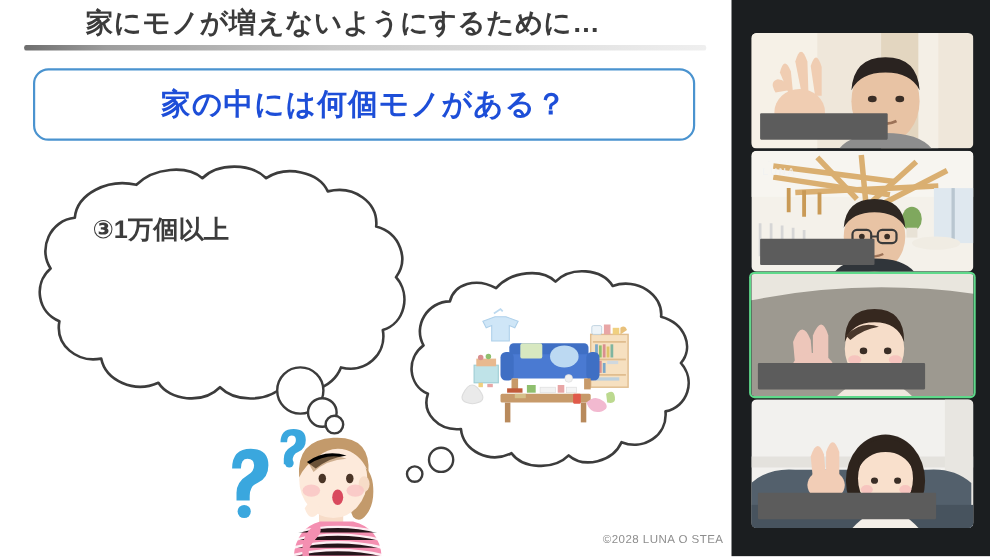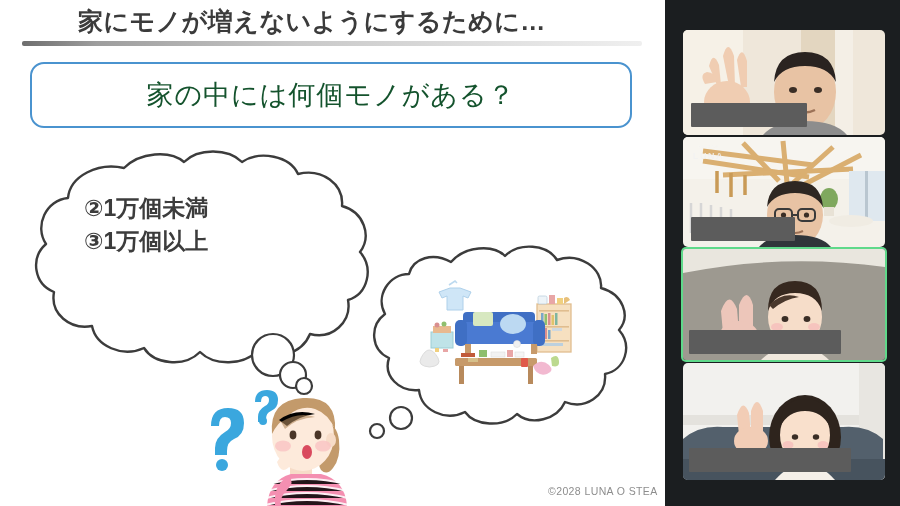--- a/index.html
+++ b/index.html
@@ -19,21 +19,21 @@
     background:linear-gradient(90deg,#6e6e6e 0%,#9d9d9d 12%,#c9c9c9 45%,#e2e2e2 80%,#efefef 100%);
     border-radius:2px;
   }
 
   .question-box{
     position:absolute;left:30px;top:62px;width:598px;height:62px;
     border:2.5px solid #4a93cf;border-radius:14px;background:#fff;
     display:flex;align-items:center;justify-content:center;
   }
   .question-box .qtext{
-    font-size:27px;font-weight:400;color:#14532d;letter-spacing:1px;white-space:nowrap;
+    font-size:27px;font-weight:700;color:#1d4ed8;letter-spacing:1px;white-space:nowrap;
   }
 
   
   .bubble-left{position:absolute;left:12px;top:150px;width:370px;height:230px;}
   .bubble-left svg{position:absolute;left:0;top:0;}
   .options{
     position:absolute;left:72px;top:42px;width:280px;
     font-size:23px;font-weight:700;color:#3c3c3c;line-height:33px;letter-spacing:0px;
   }
   .options div{white-space:nowrap;}
@@ -85,21 +85,20 @@
         <path d="M112 18 C128 2 158 0 172 12 C186 -2 216 -2 230 12
                  C248 0 278 6 286 24 C310 18 332 34 330 56
                  C352 62 360 86 348 102 C362 118 356 144 336 150
                  C340 172 320 190 298 184 C290 204 262 212 246 200
                  C232 216 202 216 188 202 C172 218 142 214 132 198
                  C110 208 84 196 80 176 C58 180 38 164 42 142
                  C22 134 18 108 34 94 C22 76 34 50 56 48
                  C58 26 86 12 112 18 Z" fill="#ffffff" stroke="#3c3c3c" stroke-width="2.4" stroke-linejoin="round"></path>
       </svg>
       <div class="options">
-        <div>②1万個未満</div>
         <div>③1万個以上</div>
       </div>
     </div>
 
     <svg style="position:absolute;left:248px;top:330px;" width="80" height="70">
       <circle cx="25" cy="25" r="21" fill="#fff" stroke="#3c3c3c" stroke-width="2.2"></circle>
       <circle cx="45" cy="45" r="13" fill="#fff" stroke="#3c3c3c" stroke-width="2.2"></circle>
       <circle cx="56" cy="56" r="8" fill="#fff" stroke="#3c3c3c" stroke-width="2.2"></circle>
     </svg>
 

